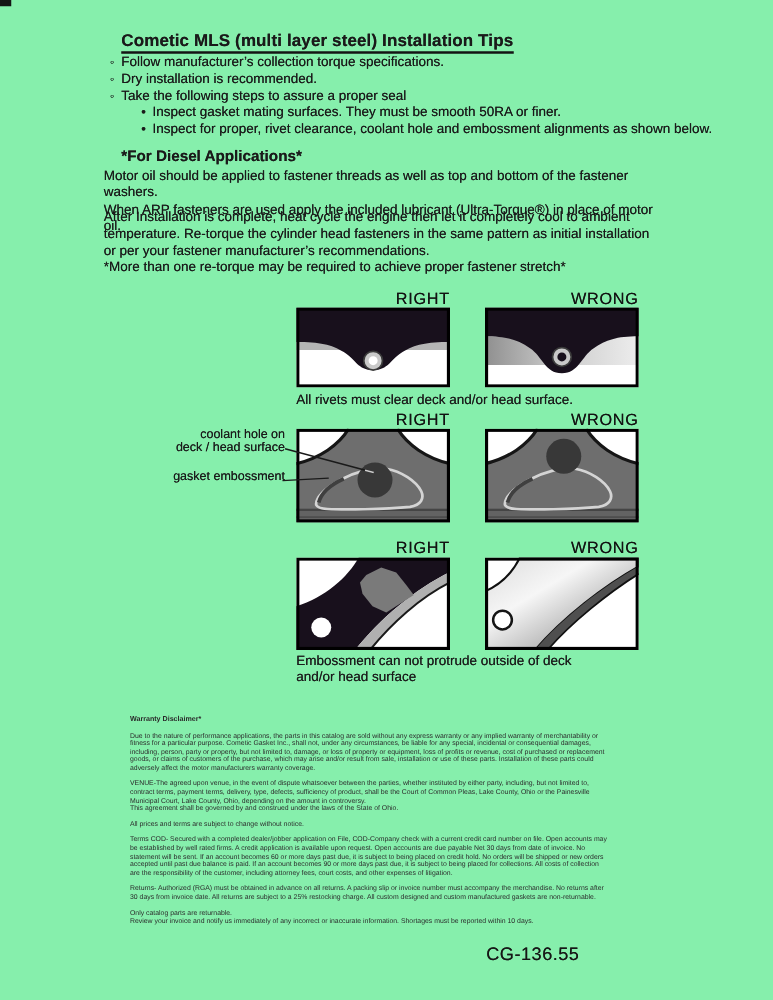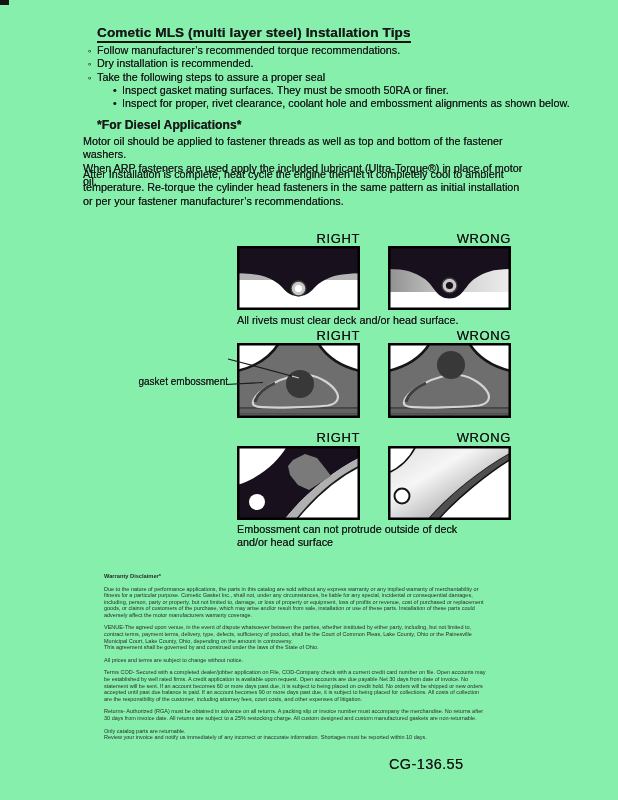--- a/index.html
+++ b/index.html
@@ -62,21 +62,21 @@
 
 <div class="page">
 
   <div class="abs artifact"></div>
 
   <div class="abs title chunky">Cometic MLS (multi layer steel) Installation Tips</div>
 
   <div class="abs tips chunky">
     <div class="tip-row">
       <span class="mk">◦</span>
-      <span>Follow manufacturer’s recommended torque recommendations.</span>
+      <span>Follow manufacturer’s collection torque specifications.</span>
     </div>
     <div class="tip-row">
       <span class="mk">◦</span>
       <span>Dry installation is recommended.</span>
     </div>
     <div class="tip-row">
       <span class="mk">◦</span>
       <span>Take the following steps to assure a proper seal</span>
     </div>
     <div class="tip-row sub">
@@ -88,20 +88,21 @@
       <span>Inspect for proper, rivet clearance, coolant hole and embossment alignments as shown below.</span>
     </div>
   </div>
 
   <div class="abs diesel-h chunky">*For Diesel Applications*</div>
   <div class="abs bodyp p1 pre chunky">Motor oil should be applied to fastener threads as well as top and bottom of the fastener washers.
 When ARP fasteners are used apply the included lubricant (Ultra-Torque®) in place of motor oil.</div>
   <div class="abs bodyp p2 pre chunky">After Installation is complete, heat cycle the engine then let it completely cool to ambient
 temperature. Re-torque the cylinder head fasteners in the same pattern as initial installation
 or per your fastener manufacturer’s recommendations.</div>
+  <div class="abs bodyp p3 pre chunky">*More than one re-torque may be required to achieve proper fastener stretch*</div>
 
   <div class="abs dg-head hr1 cL chunky">RIGHT</div>
   <div class="abs dg-head hr1 cR chunky">WRONG</div>
 
   <div class="abs panel pr1 cL">
     <svg viewBox="0 0 123 64">
       <rect width="123" height="64" fill="#ffffff"></rect>
       <rect x="0" y="27.5" width="123" height="6.5" fill="#b5b5b5"></rect>
       <path d="M0,0 H123 V27.5 C104,27.5 95,29.5 85,35.5 C75,41.5 74,50 61.5,50 C49,50 48,41.5 38,35.5 C28,29.5 19,27.5 0,27.5 Z" fill="#18101c"></path>
       <circle cx="61.5" cy="42.5" r="7.5" fill="#c9c9c9" stroke="#3a3a3a" stroke-width="1.4"></circle>
@@ -126,20 +127,22 @@
       <circle cx="61.5" cy="39.5" r="3.6" fill="#18101c"></circle>
       <rect x="1.25" y="1.25" width="120.5" height="61.5" fill="none" stroke="#000000" stroke-width="2.5"></rect>
     </svg>
   </div>
 
   <div class="abs caption cap1 chunky">All rivets must clear deck and/or head surface.</div>
 
   <div class="abs dg-head hr2 cL chunky">RIGHT</div>
   <div class="abs dg-head hr2 cR chunky">WRONG</div>
 
+  <div class="abs dg-label lab1 pre chunky">coolant hole on
+deck / head surface</div>
   <div class="abs dg-label lab2 chunky">gasket embossment</div>
 
   <div class="abs panel pr2 cL">
     <svg viewBox="0 0 123 75">
       <rect width="123" height="75" fill="#6e6e6e"></rect>
       <rect x="0" y="64" width="123" height="11" fill="#636363"></rect>
       <rect x="0" y="64" width="123" height="1.8" fill="#454545"></rect>
       <rect x="0" y="70" width="123" height="1.4" fill="#4e4e4e"></rect>
       <path d="M0,0 L42,0 C34,13 19,23.5 0,28 Z" fill="#ffffff"></path>
       <path d="M42,0 C34,13 19,23.5 0,28" fill="none" stroke="#161616" stroke-width="2.6"></path>

